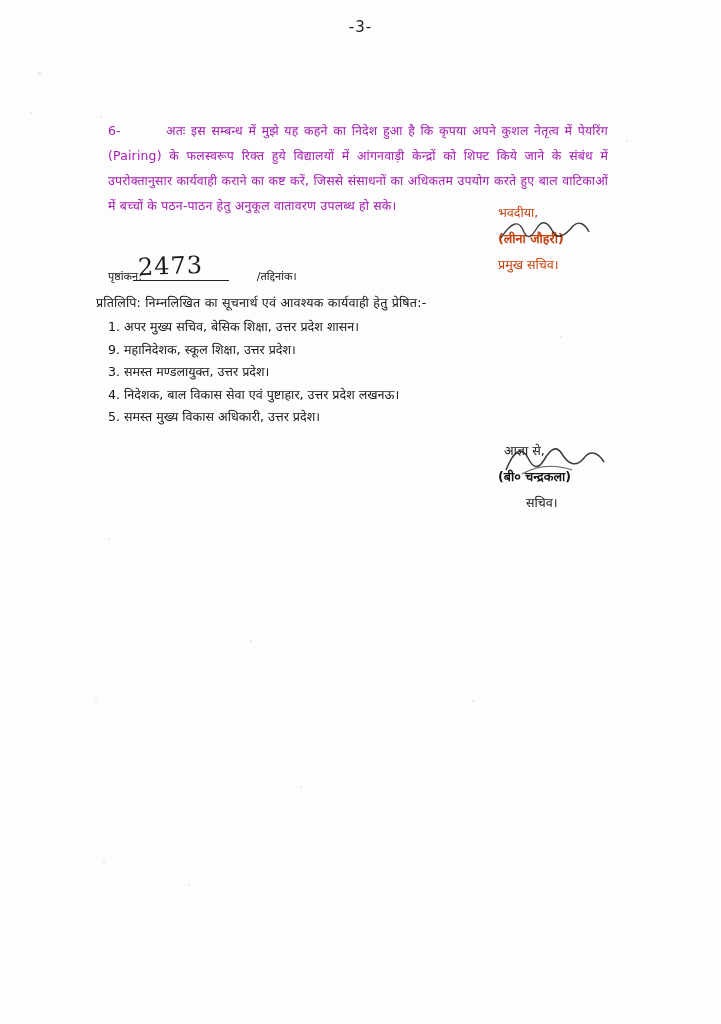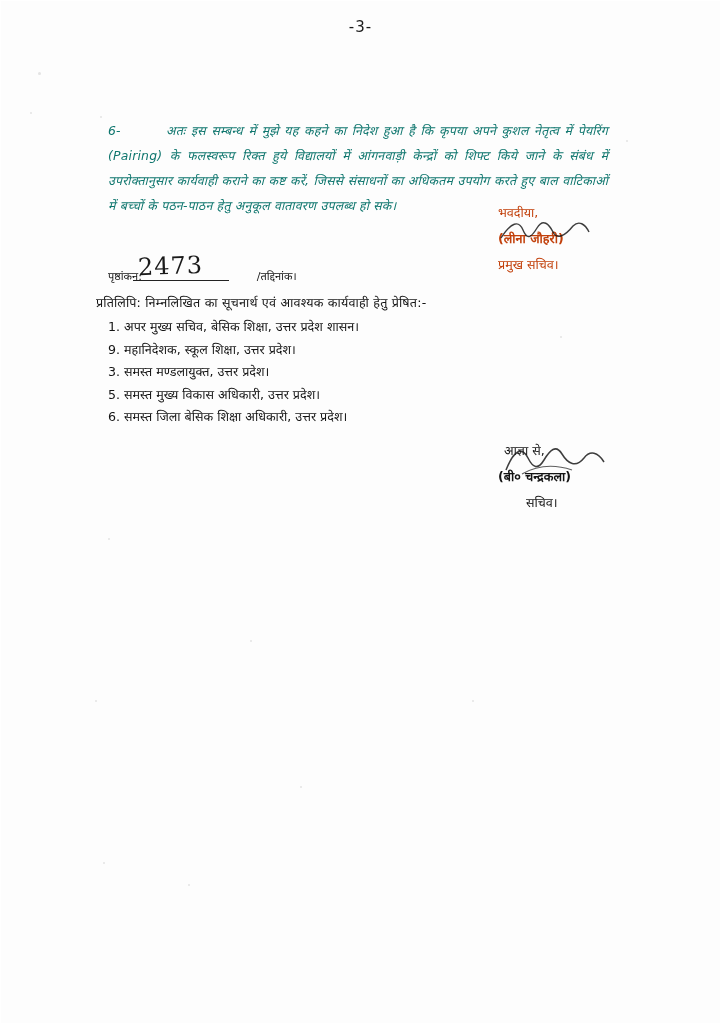--- a/index.html
+++ b/index.html
@@ -39,24 +39,23 @@
   }
   .body-block {
     position: absolute;
     left: 108px;
     top: 118px;
     width: 500px;
   }
   .para {
     font-size: 12.4px;
     line-height: 25px;
-    color: #0f766e;
+    color: #a21caf;
     text-align: justify;
     letter-spacing: .2px;
-    font-style: italic;
   }
   .para .num {
     display: inline-block;
     width: 58px;
   }
   .closing {
     position: absolute;
     left: 498px;
     top: 200px;
     font-size: 12.6px;
@@ -199,22 +198,22 @@
   </div>
   <div class="ref-number">2473</div>
   <div class="ref-underline"></div>
 
   <div class="dist-head">प्रतिलिपि: निम्नलिखित का सूचनार्थ एवं आवश्यक कार्यवाही हेतु प्रेषित:-</div>
 
   <div class="dist-list">
     <div class="dist-item">1. अपर मुख्य सचिव, बेसिक शिक्षा, उत्तर प्रदेश शासन।</div>
     <div class="dist-item">9. महानिदेशक, स्कूल शिक्षा, उत्तर प्रदेश।</div>
     <div class="dist-item">3. समस्त मण्डलायुक्त, उत्तर प्रदेश।</div>
+    <div class="dist-item">4. निदेशक, बाल विकास सेवा एवं पुष्टाहार, उत्तर प्रदेश लखनऊ।</div>
     <div class="dist-item">5. समस्त मुख्य विकास अधिकारी, उत्तर प्रदेश।</div>
-    <div class="dist-item">6. समस्त जिला बेसिक शिक्षा अधिकारी, उत्तर प्रदेश।</div>
   </div>
 
   <div class="sign-block2">
     <div class="aagya">आज्ञा से,</div>
     <div class="name2">(बी० चन्द्रकला)</div>
     <div class="desig2">सचिव।</div>
   </div>
 
   <svg class="sig-scrawl2" viewBox="0 0 110 40">
     <path d="M6,30 C14,10 22,6 28,18 C33,28 38,30 44,20 C50,10 56,4 62,14 C68,24 76,28 84,18 C90,10 98,12 104,22" stroke="#1b1b1b" stroke-width="1.5" fill="none" opacity="0.85"></path>

